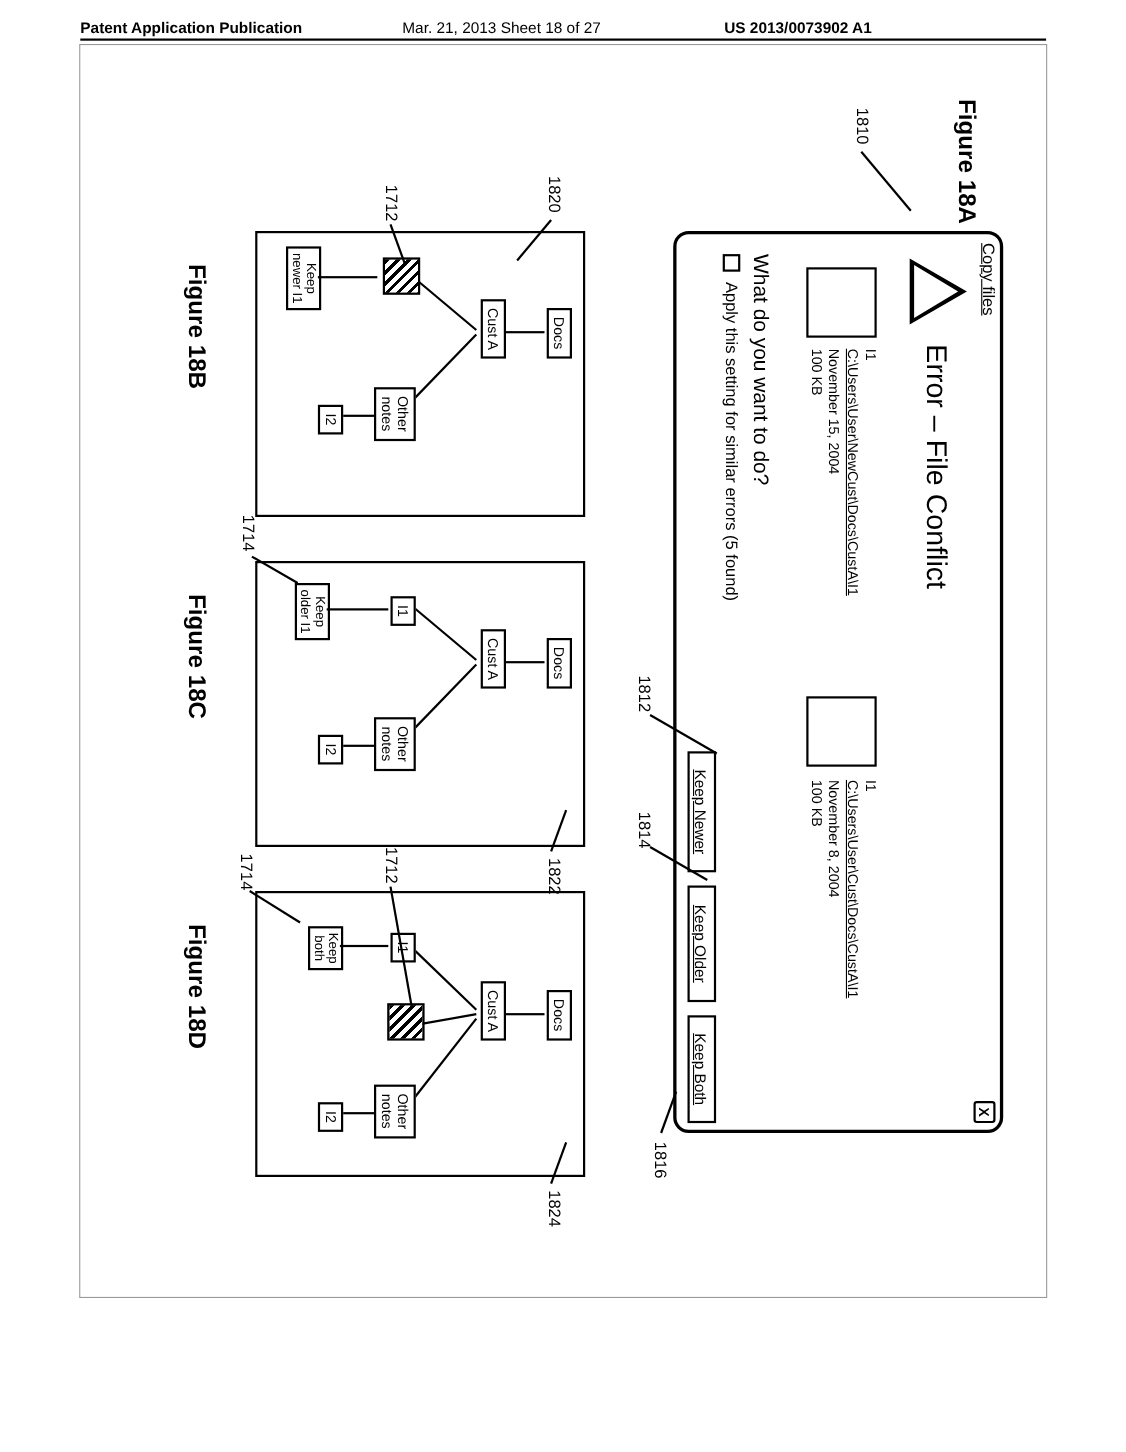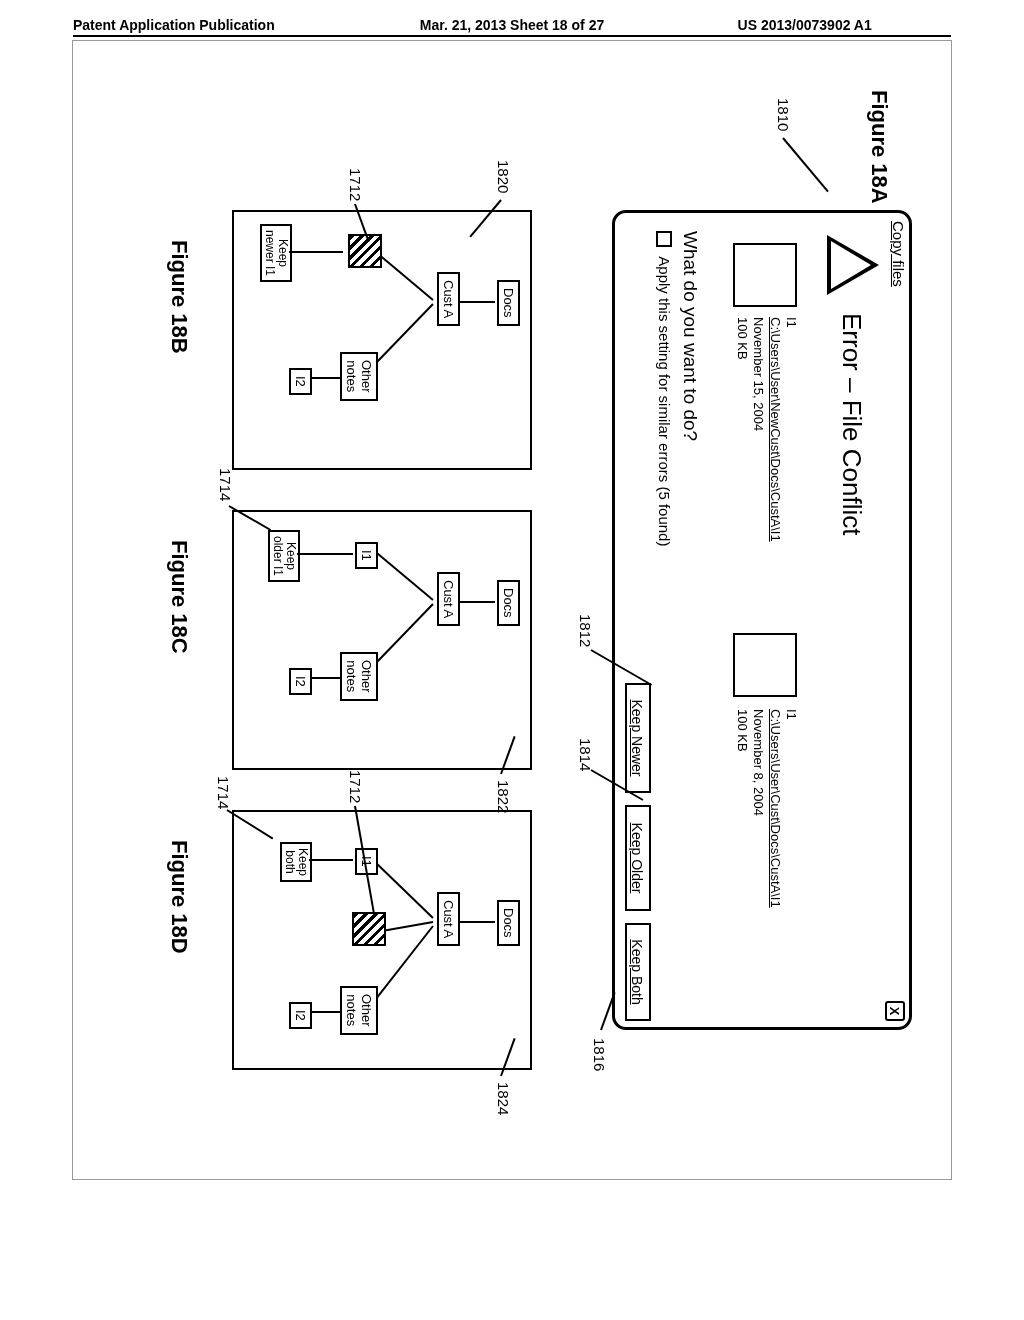--- a/index.html
+++ b/index.html
@@ -21,22 +21,22 @@
     position: relative;
     background: #fff;
   }
   .hdr {
     position: absolute;
     top: -24px; left: 0; right: 0;
     display: flex;
     font-size: 14px;
   }
   .hdr .left { flex: 1; font-weight: bold; }
-  .hdr .mid  { flex: 1; text-align: center; font-weight: bold; }
-  .hdr .right{ flex: 1; text-align: center; font-weight: bold; }
+  .hdr .mid  { flex: 1; font-weight: normal; }
+  .hdr .right{ flex: 1; text-align: left; font-weight: bold; }
   .hr { position: absolute; top: -6px; left: 0; right: 0; height: 2px; background: #000; }
 
   
   .stage {
     position: absolute;
     top: 50%; left: 50%;
     width: 1040px; height: 800px;
     transform: translate(-50%, -50%) rotate(90deg);
     transform-origin: center center;
   }

